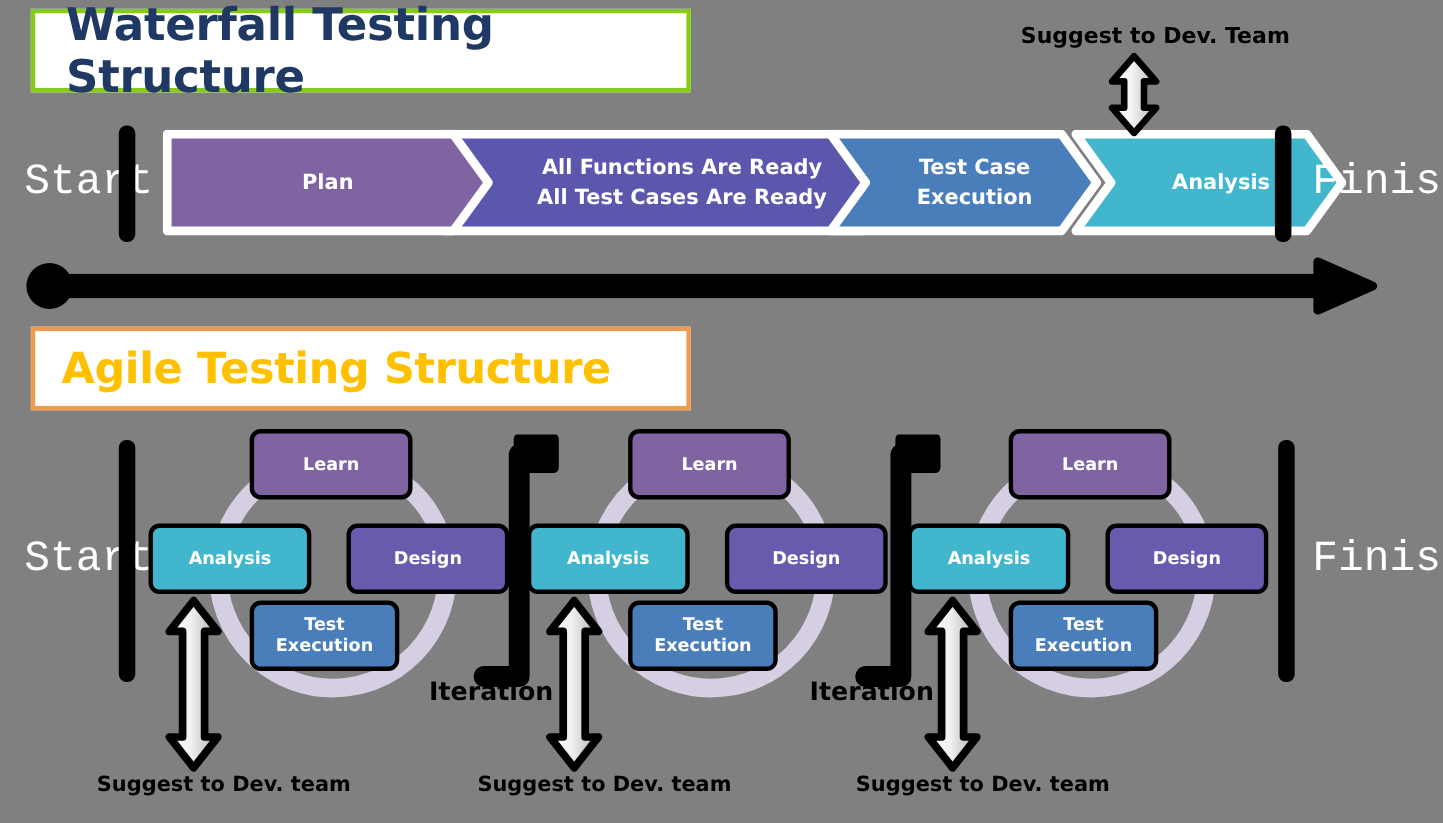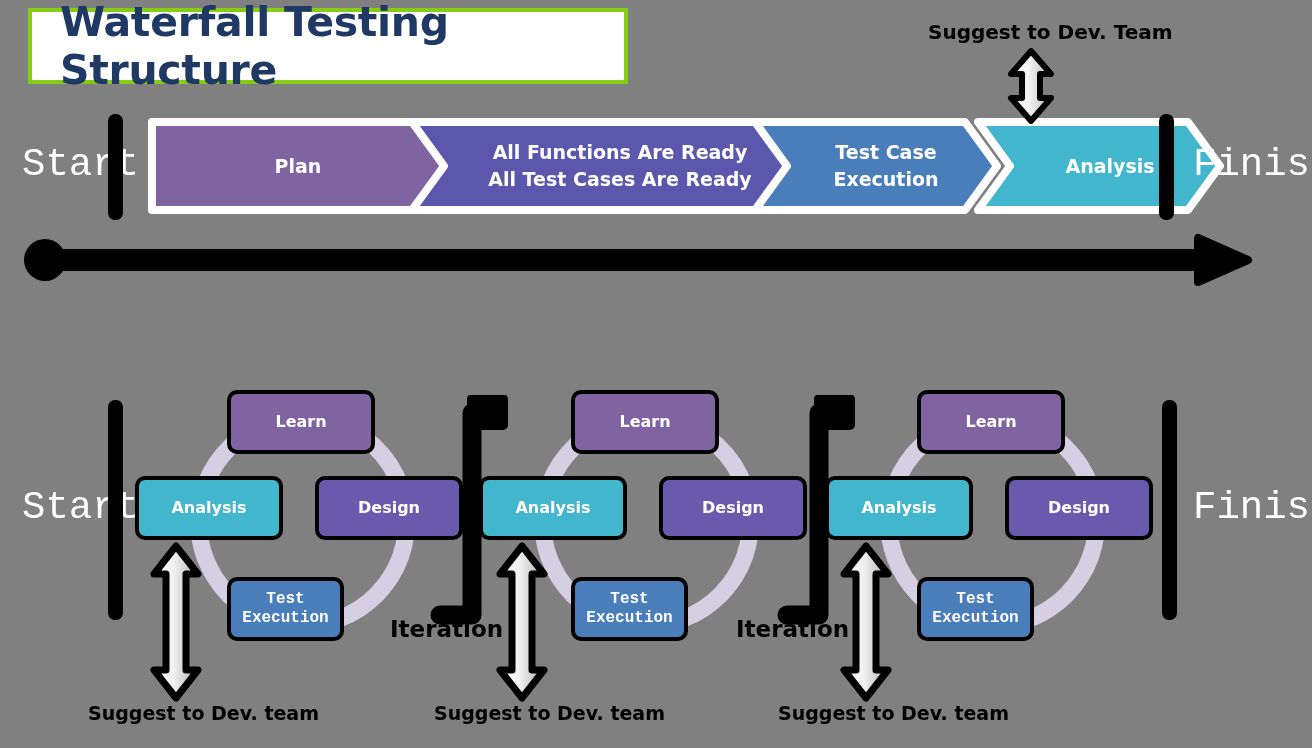--- a/index.html
+++ b/index.html
@@ -73,21 +73,21 @@
   .node.two{line-height:1.18;}
   .node-learn{background:#8064a2;}
   .node-design{background:#6a5aae;}
   .node-analysis{background:#41b6cc;}
   .node-test{background:#4a7ebb;}
 
   
   .n-learn   {left:92px; top:0px;   width:148px;height:64px;}
   .n-analysis{left:0px;  top:86px;  width:148px;height:64px;}
   .n-design  {left:180px;top:86px;  width:148px;height:64px;text-align:center;}
-  .n-test    {left:92px; top:187px; width:117px;height:64px;font-family:Liberation Mono, monospace;}
+  .n-test    {left:92px; top:156px; width:136px;height:64px;}
 
   
   .hook{position:absolute;width:100px;height:230px;}
   .iter-label{font-size:23px;font-weight:bold;color:#000;}
 
   
   .dblarrow{position:absolute;width:56px;height:160px;}
   .suggest-label{font-size:19px;font-weight:bold;color:#000;}
 
   
@@ -165,20 +165,23 @@
   </div>
 
   <div id="timeline">
     <svg width="1240" height="56" viewBox="0 0 1240 56">
       <circle cx="25" cy="28" r="21" fill="#000000"></circle>
       <rect x="22" y="17" width="1160" height="22" fill="#000000"></rect>
       <path d="M1178,6 L1178,50 L1228,28 Z" fill="#000000" stroke="#000000" stroke-width="8" stroke-linejoin="round"></path>
     </svg>
   </div>
 
+  <div class="title-box" id="agile-title">
+    <div class="ttext">Agile Testing Structure</div>
+  </div>
 
   <div class="abs sf-label" style="left:22px;top:486px;">Start</div>
   <div class="endcap" style="left:108px;top:400px;width:15px;height:220px;"></div>
 
   <div class="cluster" style="left:135px;top:390px;">
     <div class="ring">
       <svg width="330" height="250" viewBox="0 0 330 250">
         <path d="M 201 33 A 104 104 0 1 1 113 43" fill="none" stroke="#d6cfe3" stroke-width="17" stroke-linecap="butt"></path>
         <path d="M101,52 L132,40 L126,62 Z" fill="#d6cfe3"></path>
       </svg>

